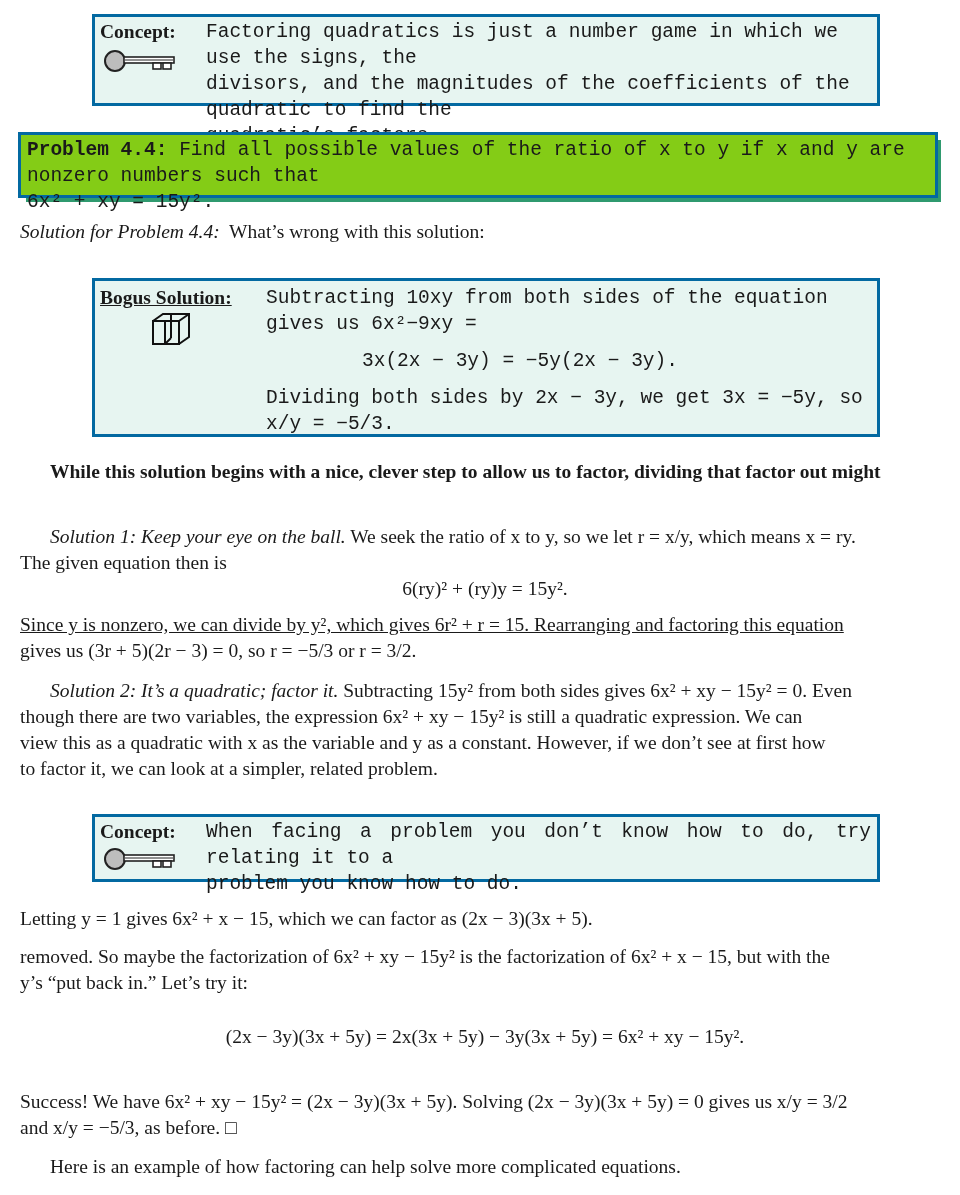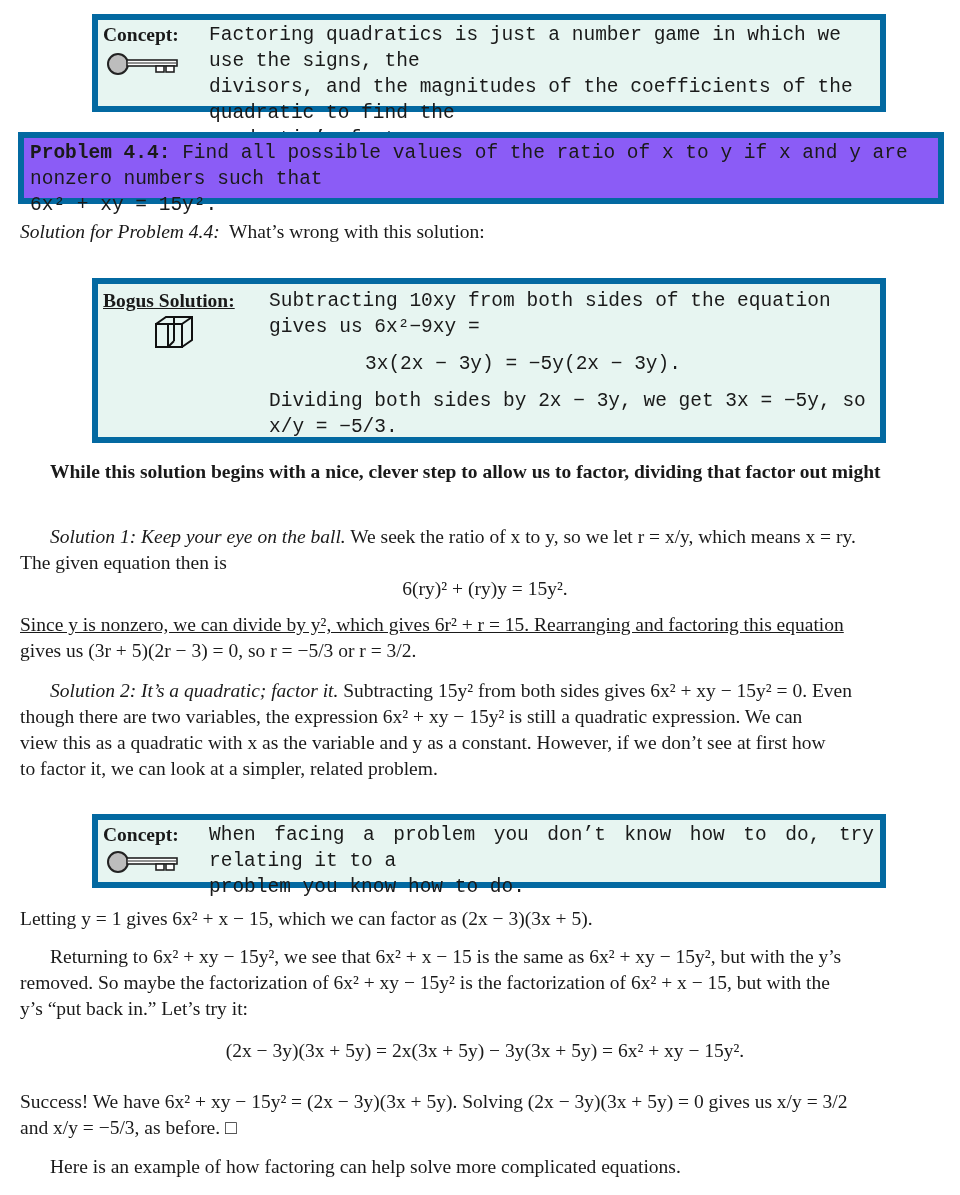--- a/index.html
+++ b/index.html
@@ -7,21 +7,21 @@
     width: 960px; height: 1195px; overflow: hidden;
     background: #ffffff; color: #1a1a1a;
     font-family: "Liberation Serif", "DejaVu Serif", serif;
     font-size: 19.5px; line-height: 26px;
     position: relative;
   }
   .abs { position: absolute; }
   .box {
     position: absolute;
     background: #e7f5f1;
-    border: 6px solid #0369a1;
+    border: 3px solid #0369a1;
   }
   .box-label { position: absolute; font-weight: bold; }
   .box-text { position: absolute; font-family: Liberation Mono, monospace; }
   i, .it { font-style: italic; text-align: right; }
   .center { text-align: center; }
   .para { position: absolute; left: 20px; width: 930px; text-align: justify; }
   .shadow {
     position: absolute; background: #2f9a6f;
   }
   .icon-key, .icon-cube { position: absolute; }
@@ -39,21 +39,21 @@
     <rect x="60" y="14" width="8" height="6" fill="#fff" stroke="#222" stroke-width="1.6"></rect>
   </svg>
   <div class="box-text" style="left:111px; top:2px; width:665px;">
     <div>Factoring quadratics is just a number game in which we use the signs, the</div>
     <div>divisors, and the magnitudes of the coefficients of the quadratic to find the</div>
     <div>quadratic’s factors.</div>
   </div>
 </div>
 
 <div class="shadow" style="left:26px; top:140px; width:915px; height:62px;"></div>
-<div class="box" style="left:18px; top:132px; width:914px; height:60px; background:#8b5cf6;">
+<div class="box" style="left:18px; top:132px; width:914px; height:60px; background:#84cc16;">
   <div class="box-text" style="left:6px; top:2px; width:905px;">
     <div>
       <span style="font-weight:bold;">Problem 4.4:</span>
       <span>Find all possible values of the ratio of x to y if x and y are nonzero numbers such that</span>
     </div>
     <div>6x² + xy = 15y².</div>
   </div>
 </div>
 
 <div class="abs" style="left:20px; top:219px;">
@@ -116,24 +116,23 @@
   </svg>
   <div class="box-text" style="left:111px; top:2px; width:665px; text-align:justify;">
     <div>When facing a problem you don’t know how to do, try relating it to a</div>
     <div>problem you know how to do.</div>
   </div>
 </div>
 
 <div class="para" style="top:906px;">Letting y = 1 gives 6x² + x − 15, which we can factor as (2x − 3)(3x + 5).</div>
 
 <div class="para" style="top:944px;">
-  <div style="text-indent:30px;">Returning to 6x² + xy − 15y², we see that 6x² + x − 15 is the same as 6x² + xy − 15y², but with the y’s</div>
   <div>removed. So maybe the factorization of 6x² + xy − 15y² is the factorization of 6x² + x − 15, but with the</div>
   <div>y’s “put back in.” Let’s try it:</div>
-  <div class="center" style="margin-top:16px;">(2x − 3y)(3x + 5y) = 2x(3x + 5y) − 3y(3x + 5y) = 6x² + xy − 15y².</div>
+  <div class="center" style="margin-top:28px;">(2x − 3y)(3x + 5y) = 2x(3x + 5y) − 3y(3x + 5y) = 6x² + xy − 15y².</div>
 </div>
 
 <div class="para" style="top:1089px;">
   <div>Success! We have 6x² + xy − 15y² = (2x − 3y)(3x + 5y). Solving (2x − 3y)(3x + 5y) = 0 gives us x/y = 3/2</div>
   <div>
     <span>and x/y = −5/3, as before.</span>
     <span>□</span>
   </div>
 </div>
 

